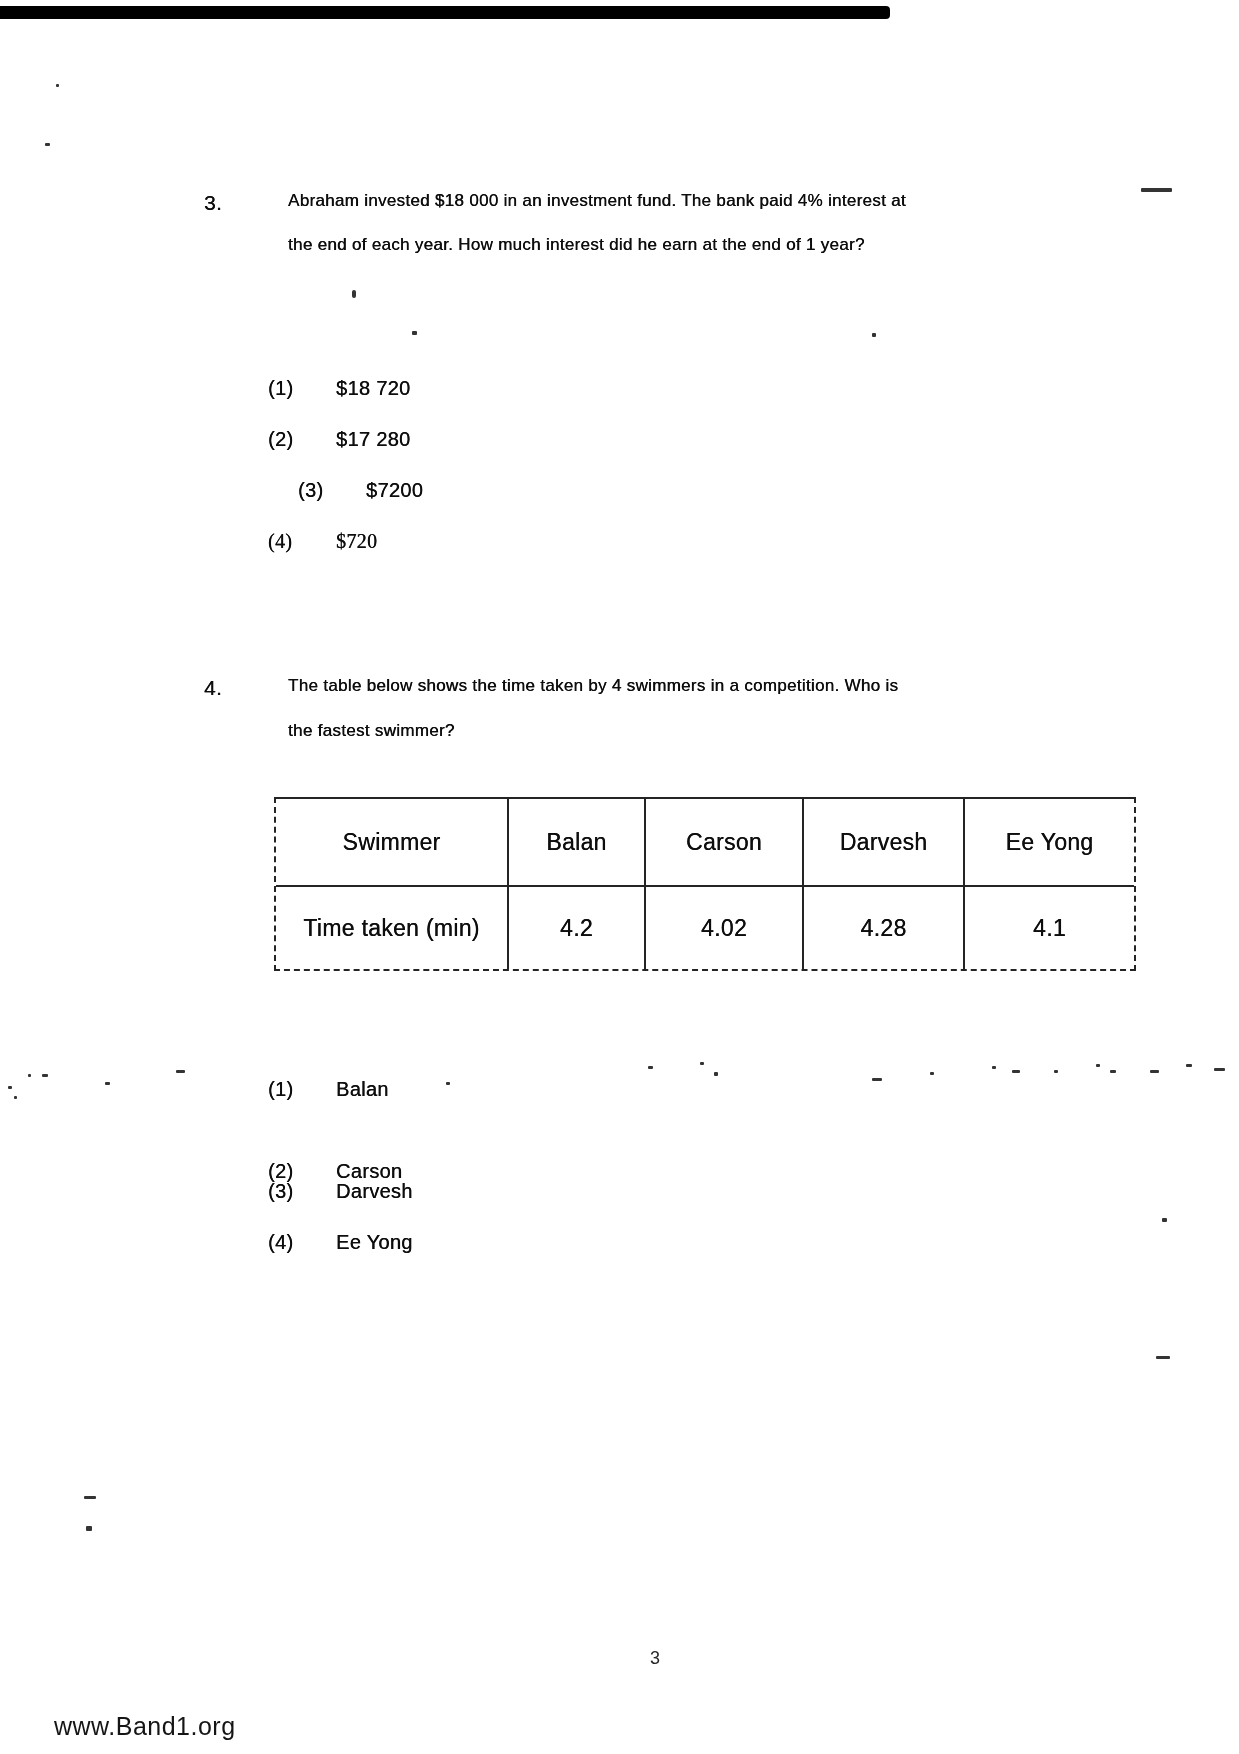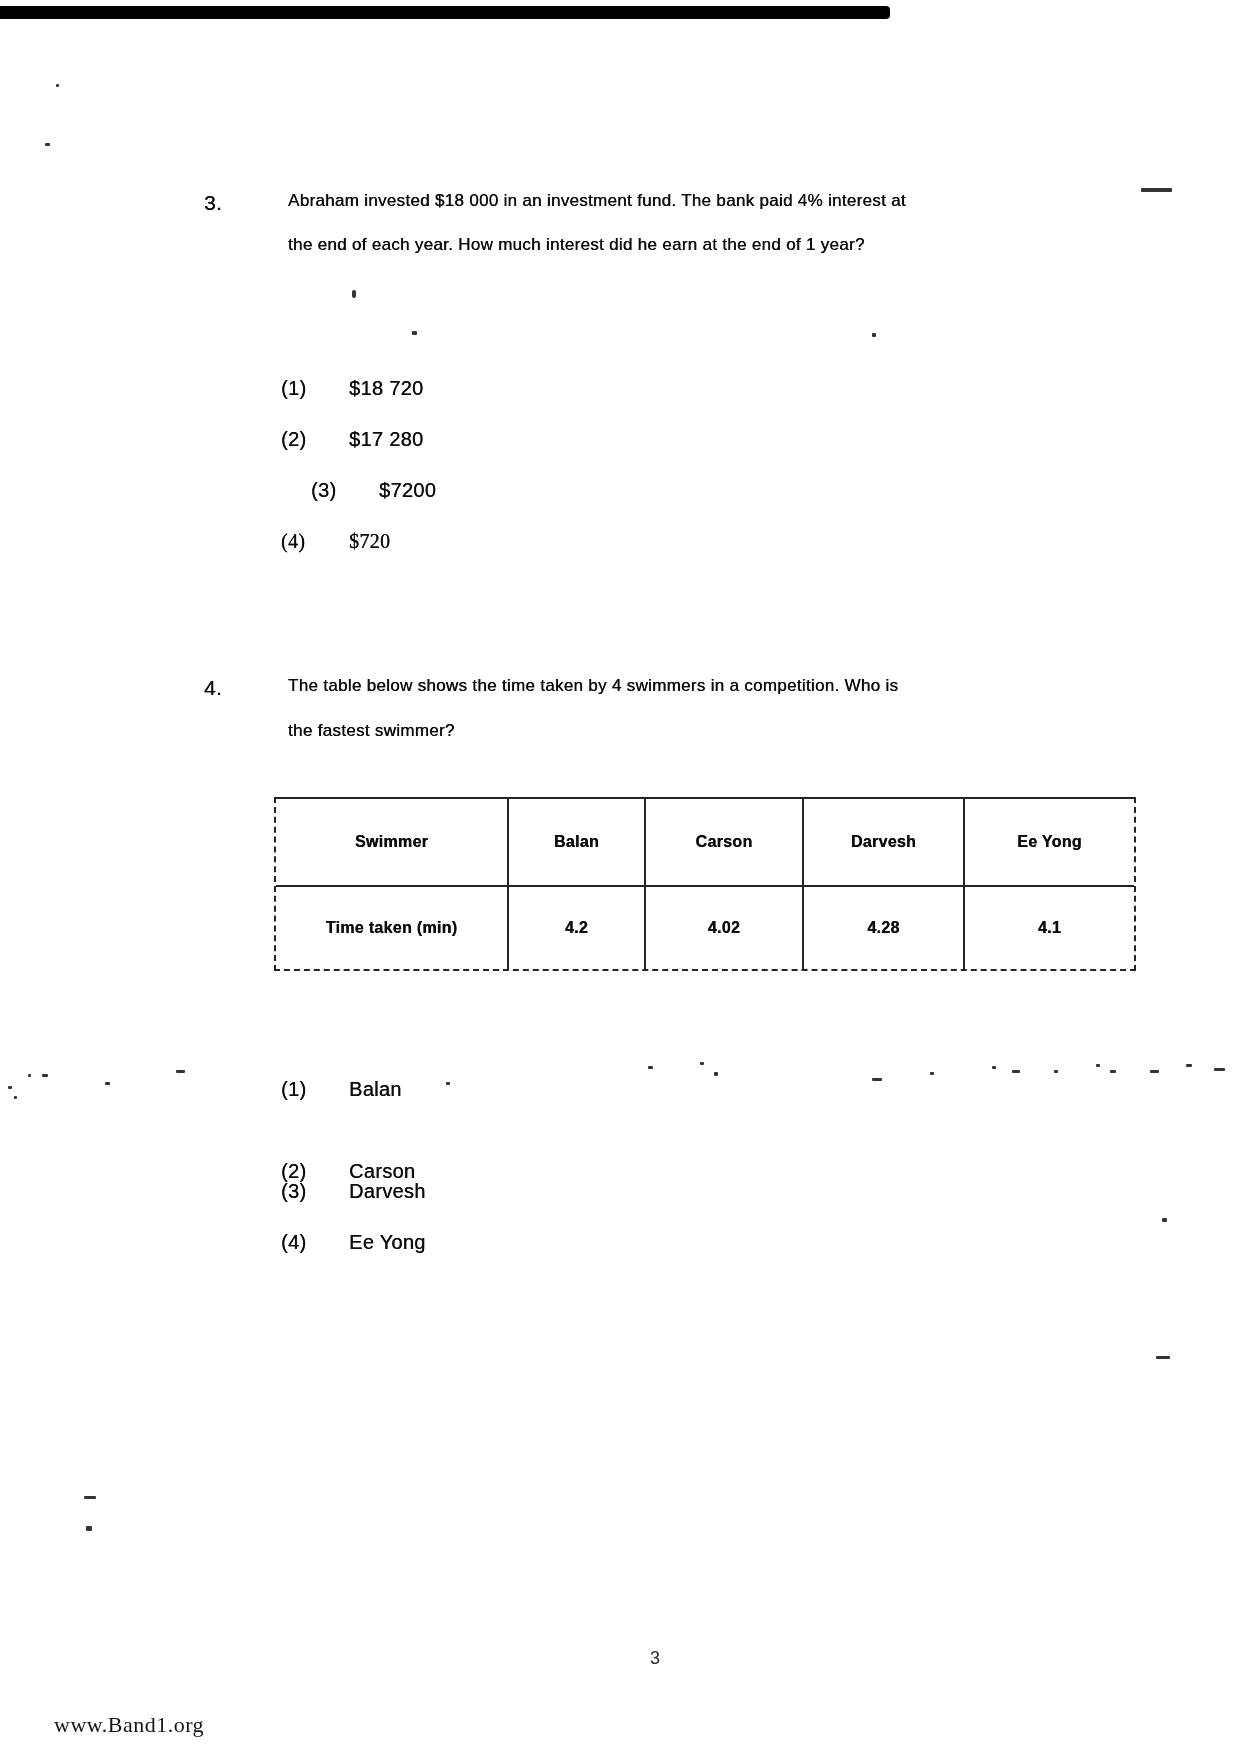--- a/index.html
+++ b/index.html
@@ -12,49 +12,48 @@
 
   
   .bar-top { position:absolute; left:0; top:6px; width:890px; height:13px; background:#060606; border-radius:0 4px 4px 0; }
   .speck { position:absolute; background:#3a3a3a; border-radius:1px; }
 
   
   .qnum  { position:absolute; font-size:21px; letter-spacing:.3px; text-shadow:.35px 0 0 currentColor; }
   .qline { position:absolute; left:288px; width:860px; font-size:17px; letter-spacing:.3px; white-space:nowrap; text-shadow:.35px 0 0 currentColor; }
 
   
-  .opt { position:absolute; left:281px; font-size:20px; letter-spacing:.3px; text-shadow:.35px 0 0 currentColor; }
+  .opt { position:absolute; left:268px; font-size:20px; letter-spacing:.3px; text-shadow:.35px 0 0 currentColor; }
   .opt .olabel { display:inline-block; width:68px; }
 
   
   .swtable {
     position:absolute; left:274px; top:797px; width:862px; height:174px;
     display:grid;
     grid-template-columns:233px 137px 158px 161px 169px;
     grid-template-rows:88px 82px;
     border-top:2px solid #2b2b2b;
     border-left:2px dashed #2b2b2b;
     border-right:2px dashed #2b2b2b;
     border-bottom:2px dashed #2b2b2b;
   }
   .tc {
     display:flex; align-items:center; justify-content:center;
-    font-size:16px; letter-spacing:.3px; text-shadow:.3px 0 0 currentColor;
+    font-size:23px; letter-spacing:.3px; text-shadow:.3px 0 0 currentColor;
     border-right:2px solid #2b2b2b; border-bottom:2px solid #2b2b2b;
     white-space:nowrap;
-    font-weight:bold;
   }
   .tc.lastcol { border-right:none; }
   .tc.lastrow { border-bottom:none; }
 
   
   .pageno { position:absolute; left:650px; top:1648px; font-size:18px; color:#2e2e2e; }
   .watermark {
     position:absolute; left:54px; top:1712px;
-    font-family:Liberation Serif, serif; font-size:22px; color:#1d1d1d; letter-spacing:.5px;
+    font-family:Liberation Sans, sans-serif; font-size:25px; color:#1d1d1d; letter-spacing:.5px;
   }
 </style>
 </head>
 <body>
 
 <div class="scan">
 
   <div class="bar-top"></div>
   <div class="speck" style="left:1141px; top:188px; width:31px; height:4px;"></div>
   <div class="speck" style="left:56px;  top:84px;  width:3px;  height:3px;"></div>

